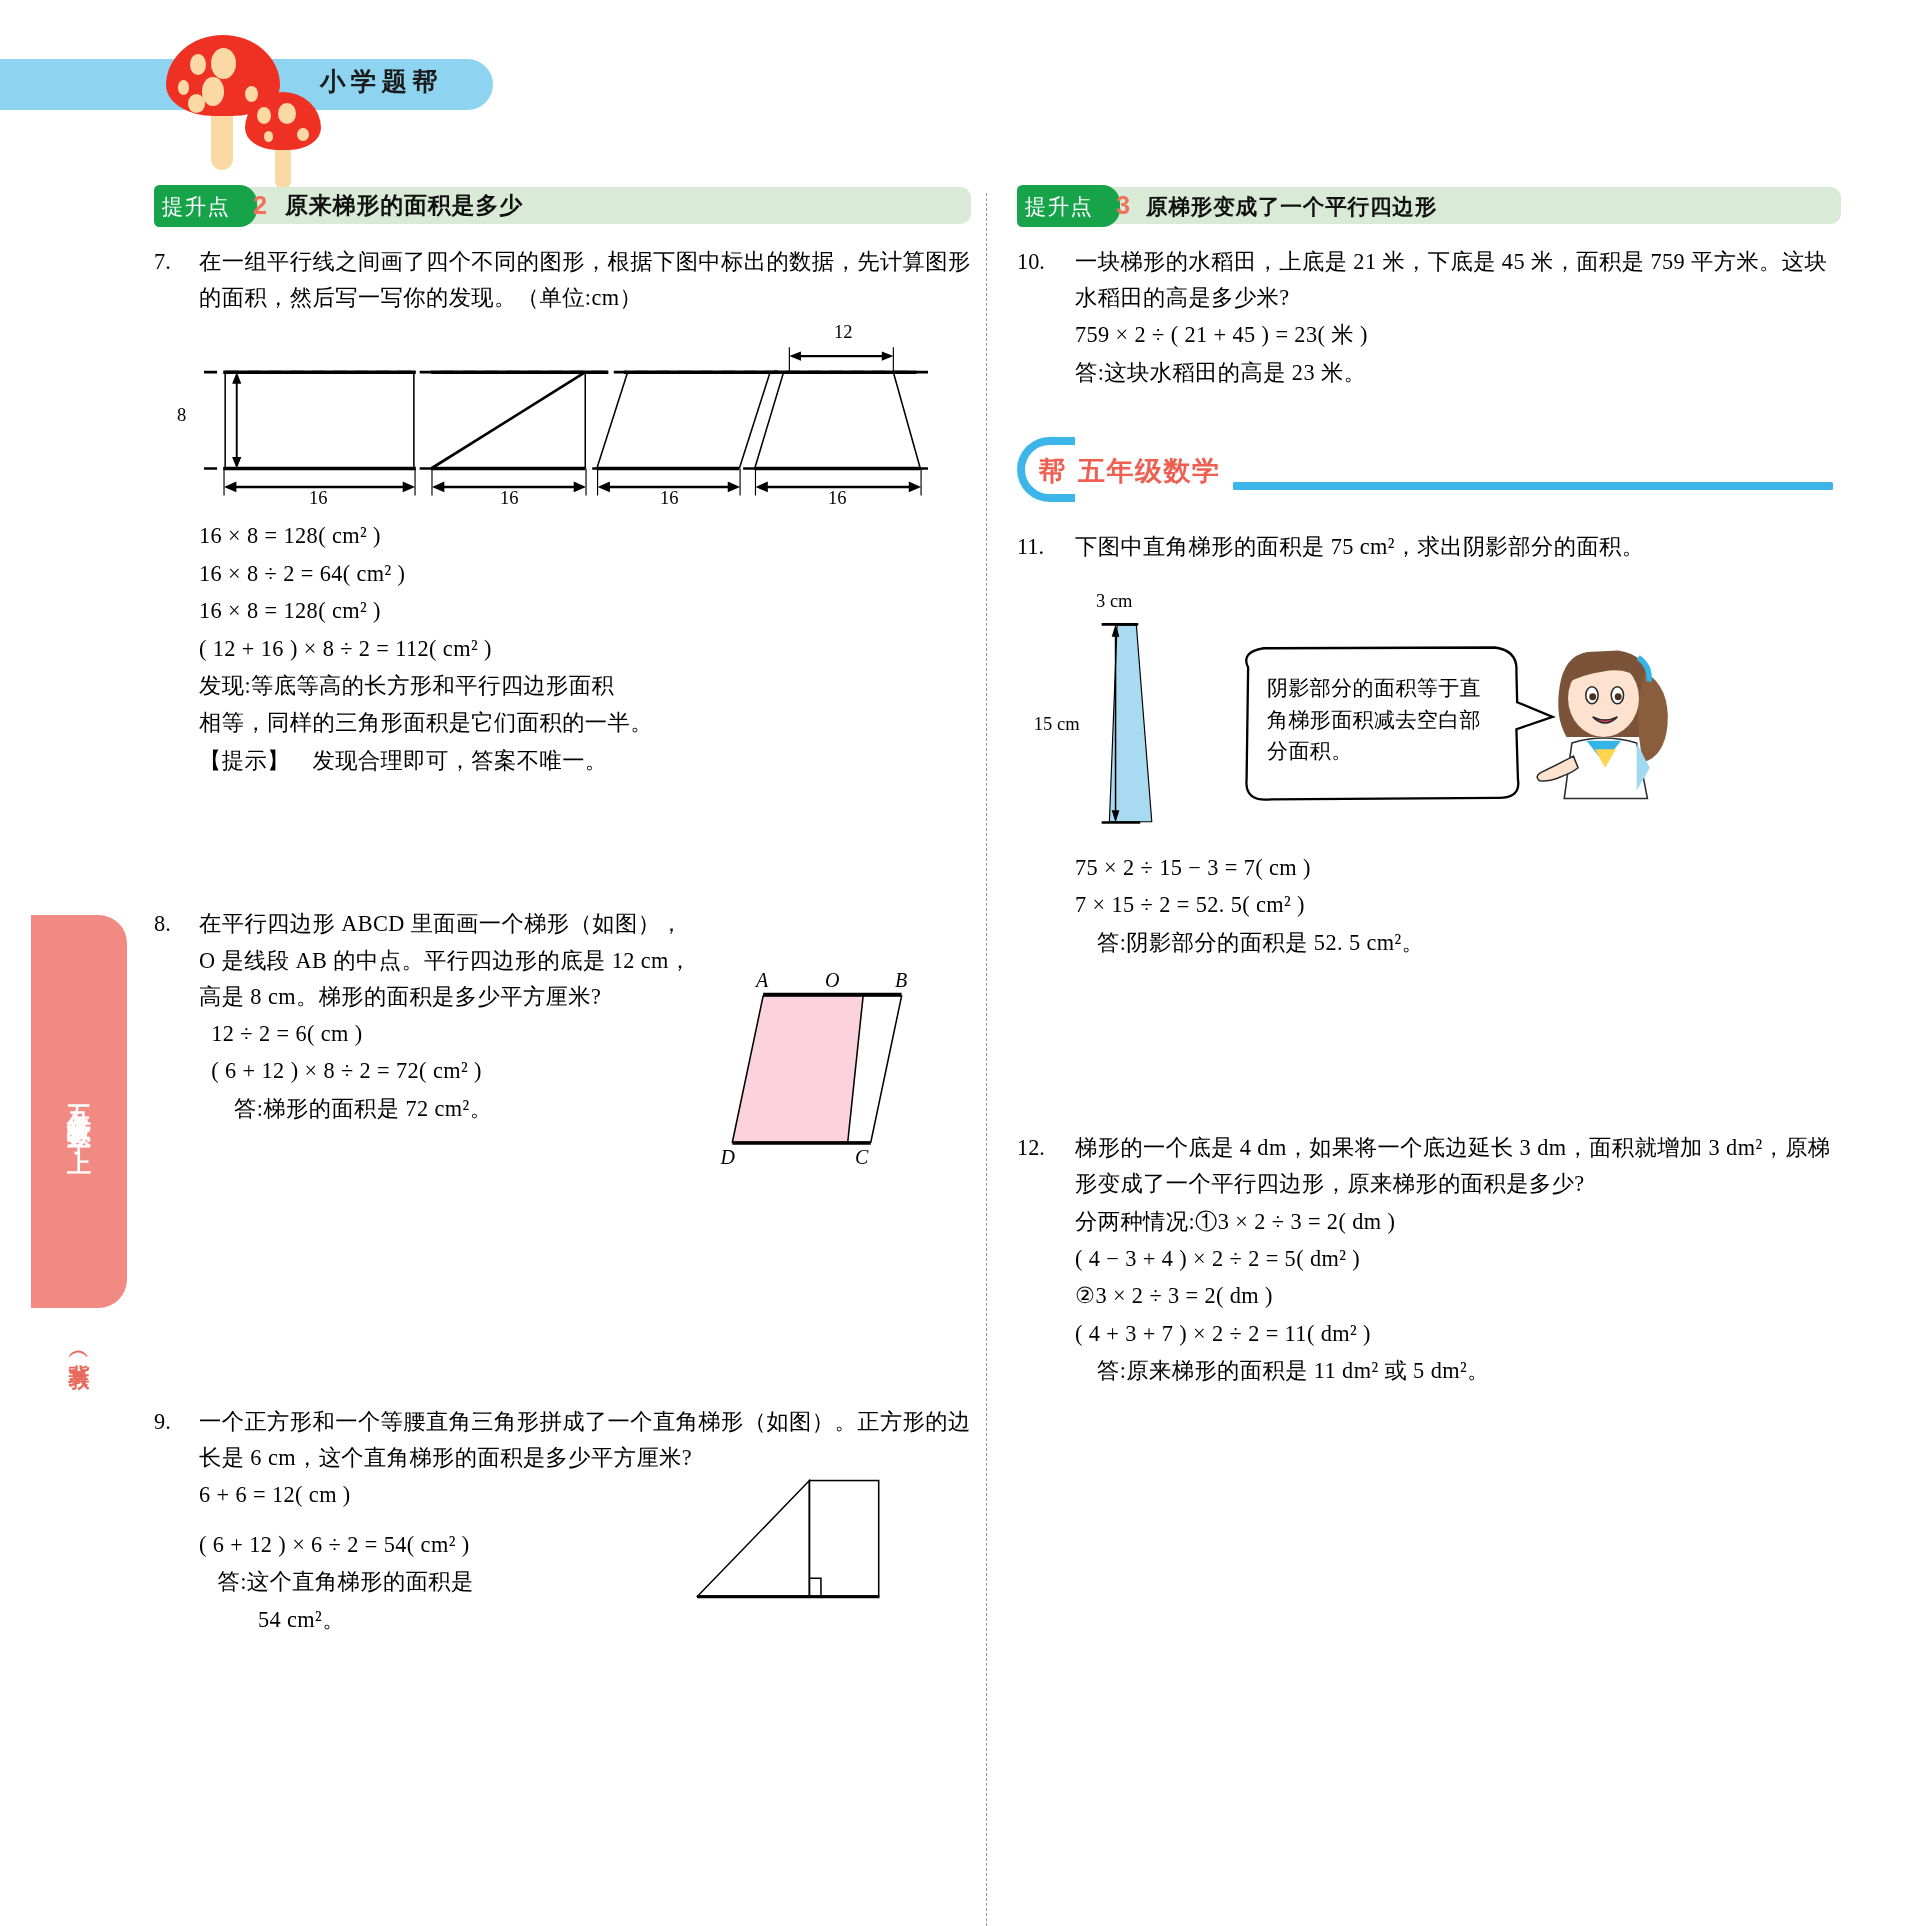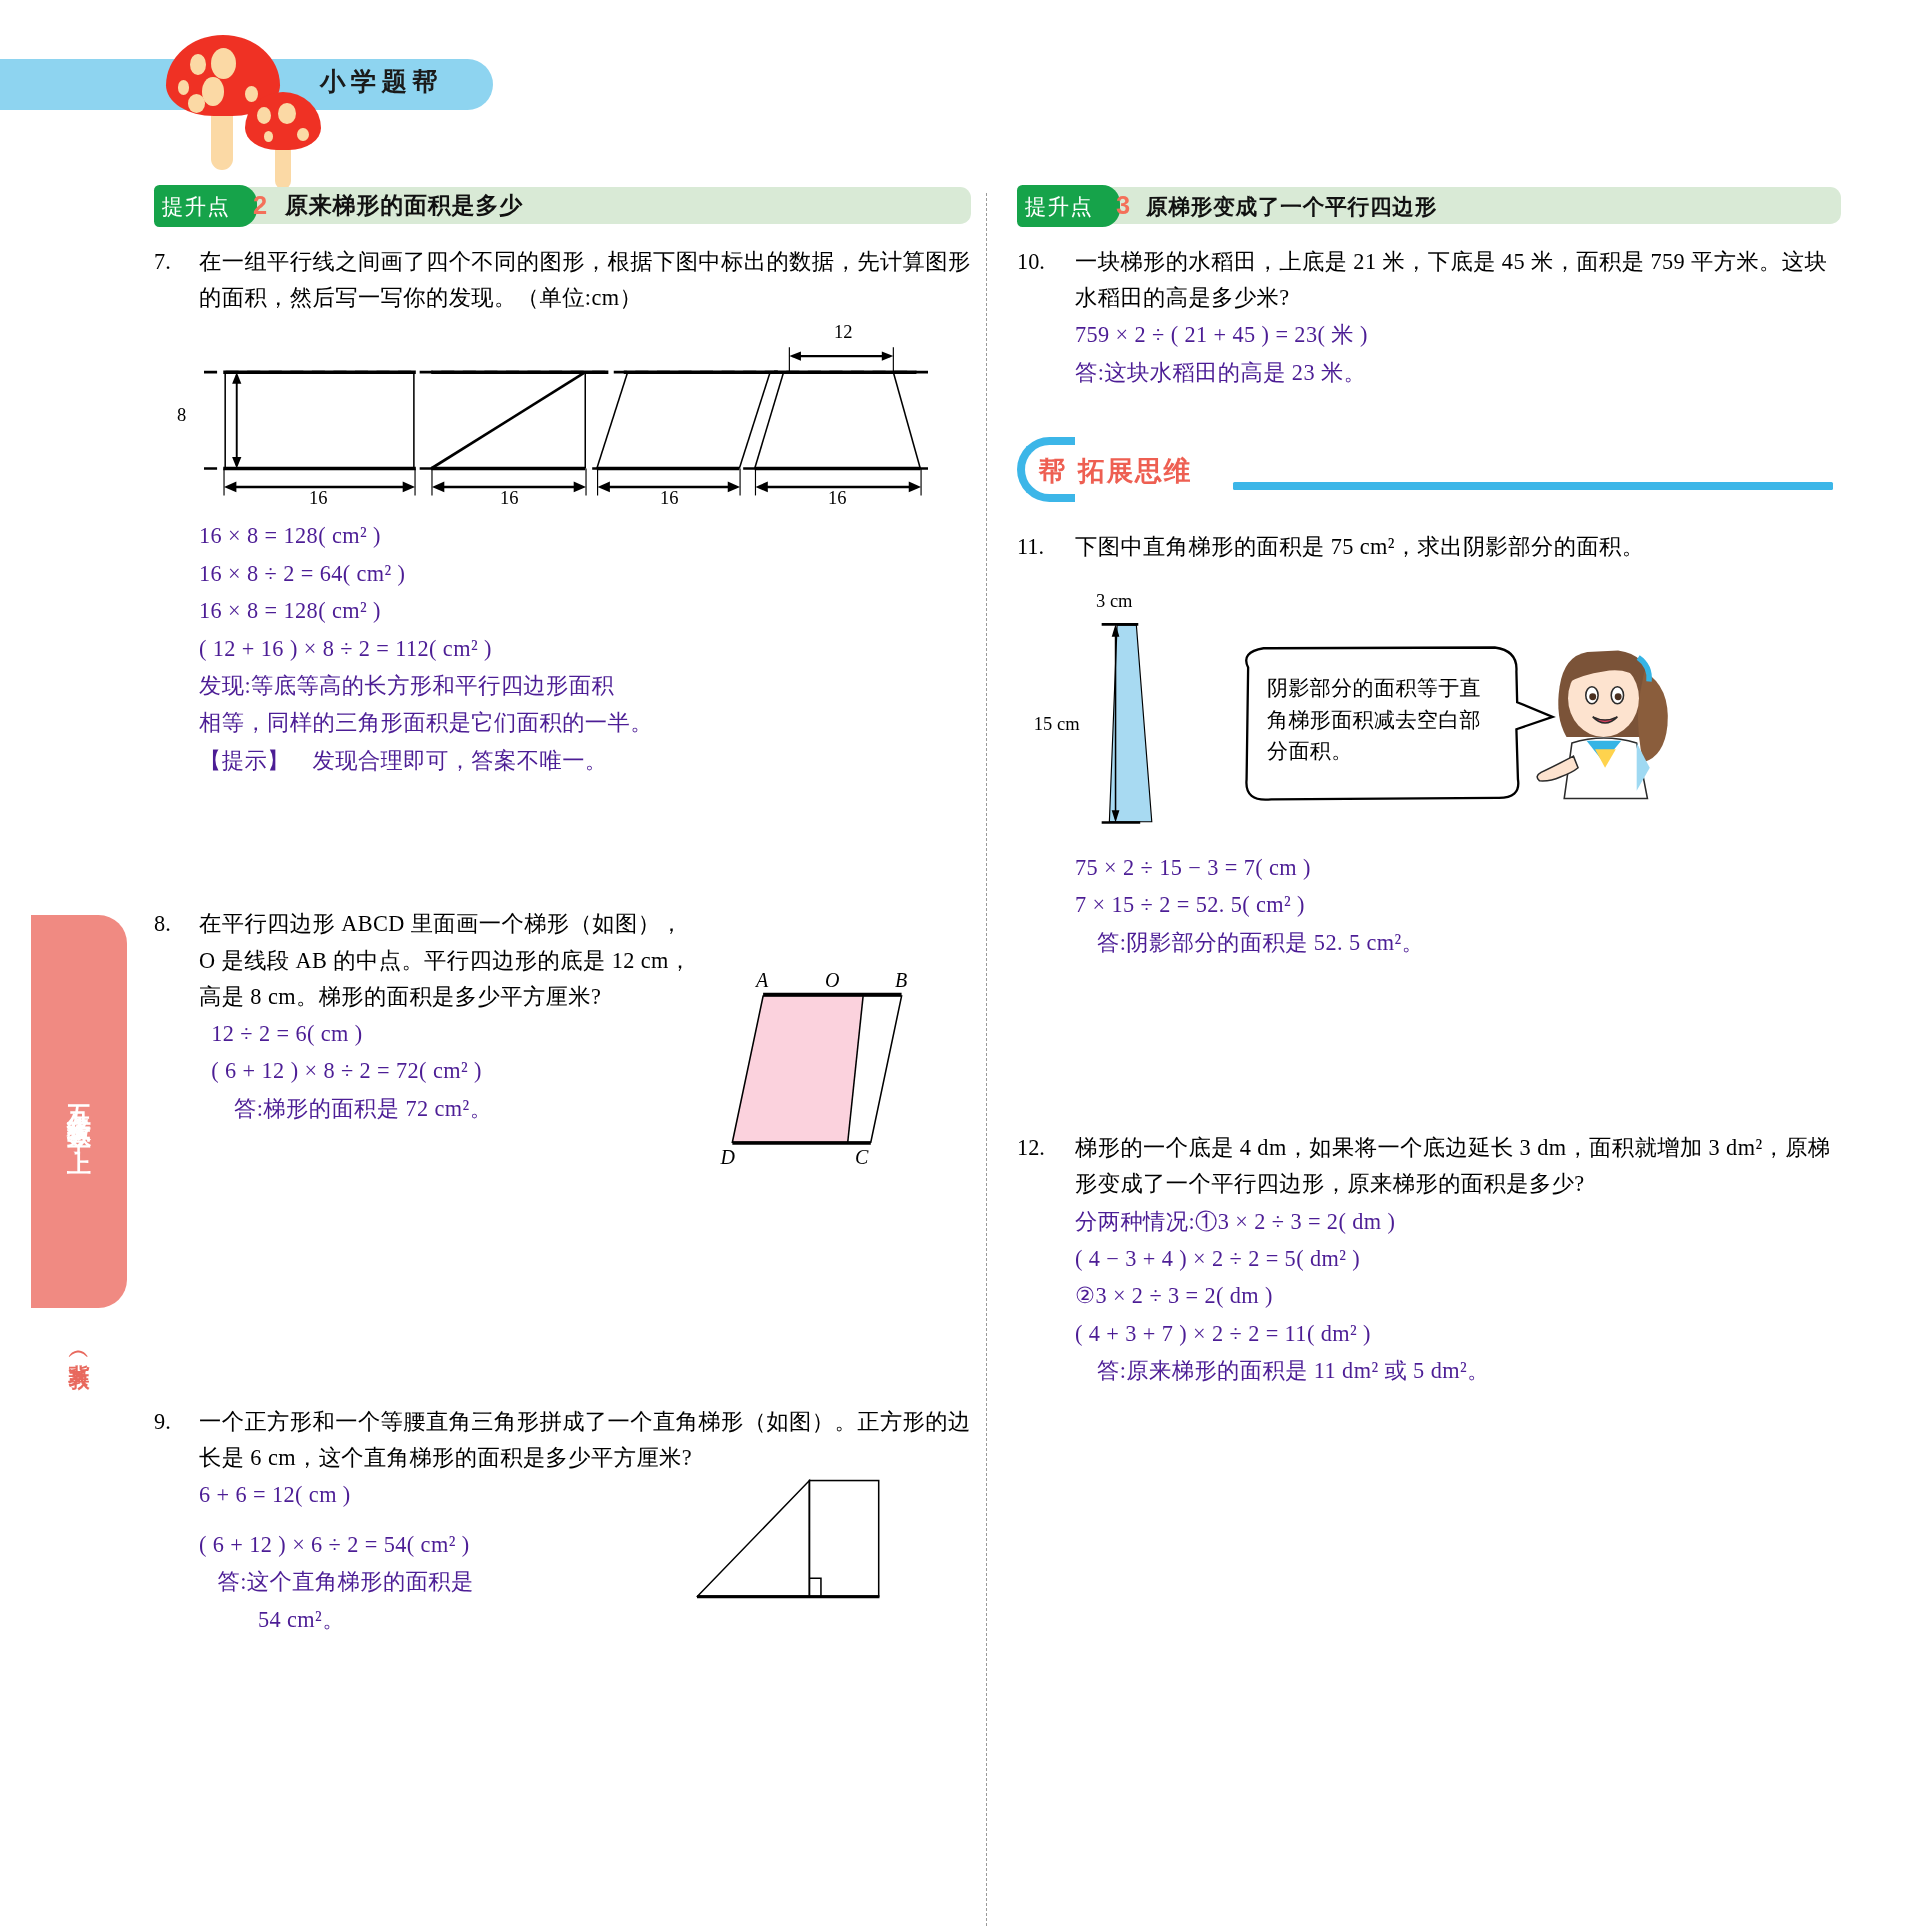--- a/index.html
+++ b/index.html
@@ -37,21 +37,21 @@
   .exp-head{position:relative;height:69px;margin:46px 0 23px 0;}
   .exp-c{position:absolute;left:0;top:0;width:58px;height:65px;border:8.5px solid #3cb6e8;border-right:none;border-radius:35px 0 0 35px;box-sizing:border-box;}
   .exp-text{position:absolute;left:21.6px;top:15.4px;font-family:"Liberation Sans",sans-serif;font-weight:bold;font-size:27px;color:#ee5f52;letter-spacing:1.5px;text-shadow:1.5px 1.5px 0 #ffffff,-1.2px -1.2px 0 #fff,1.2px -1.2px 0 #fff,-1.2px 1.2px 0 #fff;}
   .exp-rule{position:absolute;left:216px;top:45px;right:7.7px;height:7.7px;background:#3cb6e8;border-radius:1.5px;}
 
   
   .q{position:relative;margin-bottom:11.6px;}
   .q-row{display:flex;align-items:flex-start;}
   .q-num{font-size:22.3px;line-height:1.62;width:45px;flex:none;text-align:left;}
   .q-body{font-size:22.3px;line-height:1.62;letter-spacing:0.4px;flex:1;}
-  .ans{color:#4c1d95;font-size:22.3px;line-height:1.68;margin-left:45px;letter-spacing:0.4px;}
+  .ans{color:#000000;font-size:22.3px;line-height:1.68;margin-left:45px;letter-spacing:0.4px;}
 
   
   .fig{position:relative;}
   .figlabel{position:absolute;font-size:18.5px;font-family:"Liberation Serif",serif;}
   .figlabel.ital{font-style:italic;font-size:20px;}
 </style>
 </head>
 <body>
 
 <div id="header-banner"></div>
@@ -259,21 +259,21 @@
       <div class="q-num" style="width:58px;">10.</div>
       <div class="q-body">一块梯形的水稻田，上底是 21 米，下底是 45 米，面积是 759 平方米。这块水稻田的高是多少米?</div>
     </div>
     <div class="ans" style="margin-left:58px;">759 × 2 ÷ ( 21 + 45 ) = 23( 米 )</div>
     <div class="ans" style="margin-left:58px;">答:这块水稻田的高是 23 米。</div>
   </div>
 
   <div class="exp-head">
     <div class="exp-c"></div>
     <div class="exp-text">帮</div>
-    <div class="exp-text" style="left:61px;">拓展思维</div>
+    <div class="exp-text" style="left:61px;">五年级数学</div>
     <div class="exp-rule"></div>
   </div>
 
   <div class="q">
     <div class="q-row">
       <div class="q-num" style="width:58px;">11.</div>
       <div class="q-body">下图中直角梯形的面积是 75 cm²，求出阴影部分的面积。</div>
     </div>
 
     <div class="fig" style="height:266px;margin:10px 0 7.7px 23px;">

